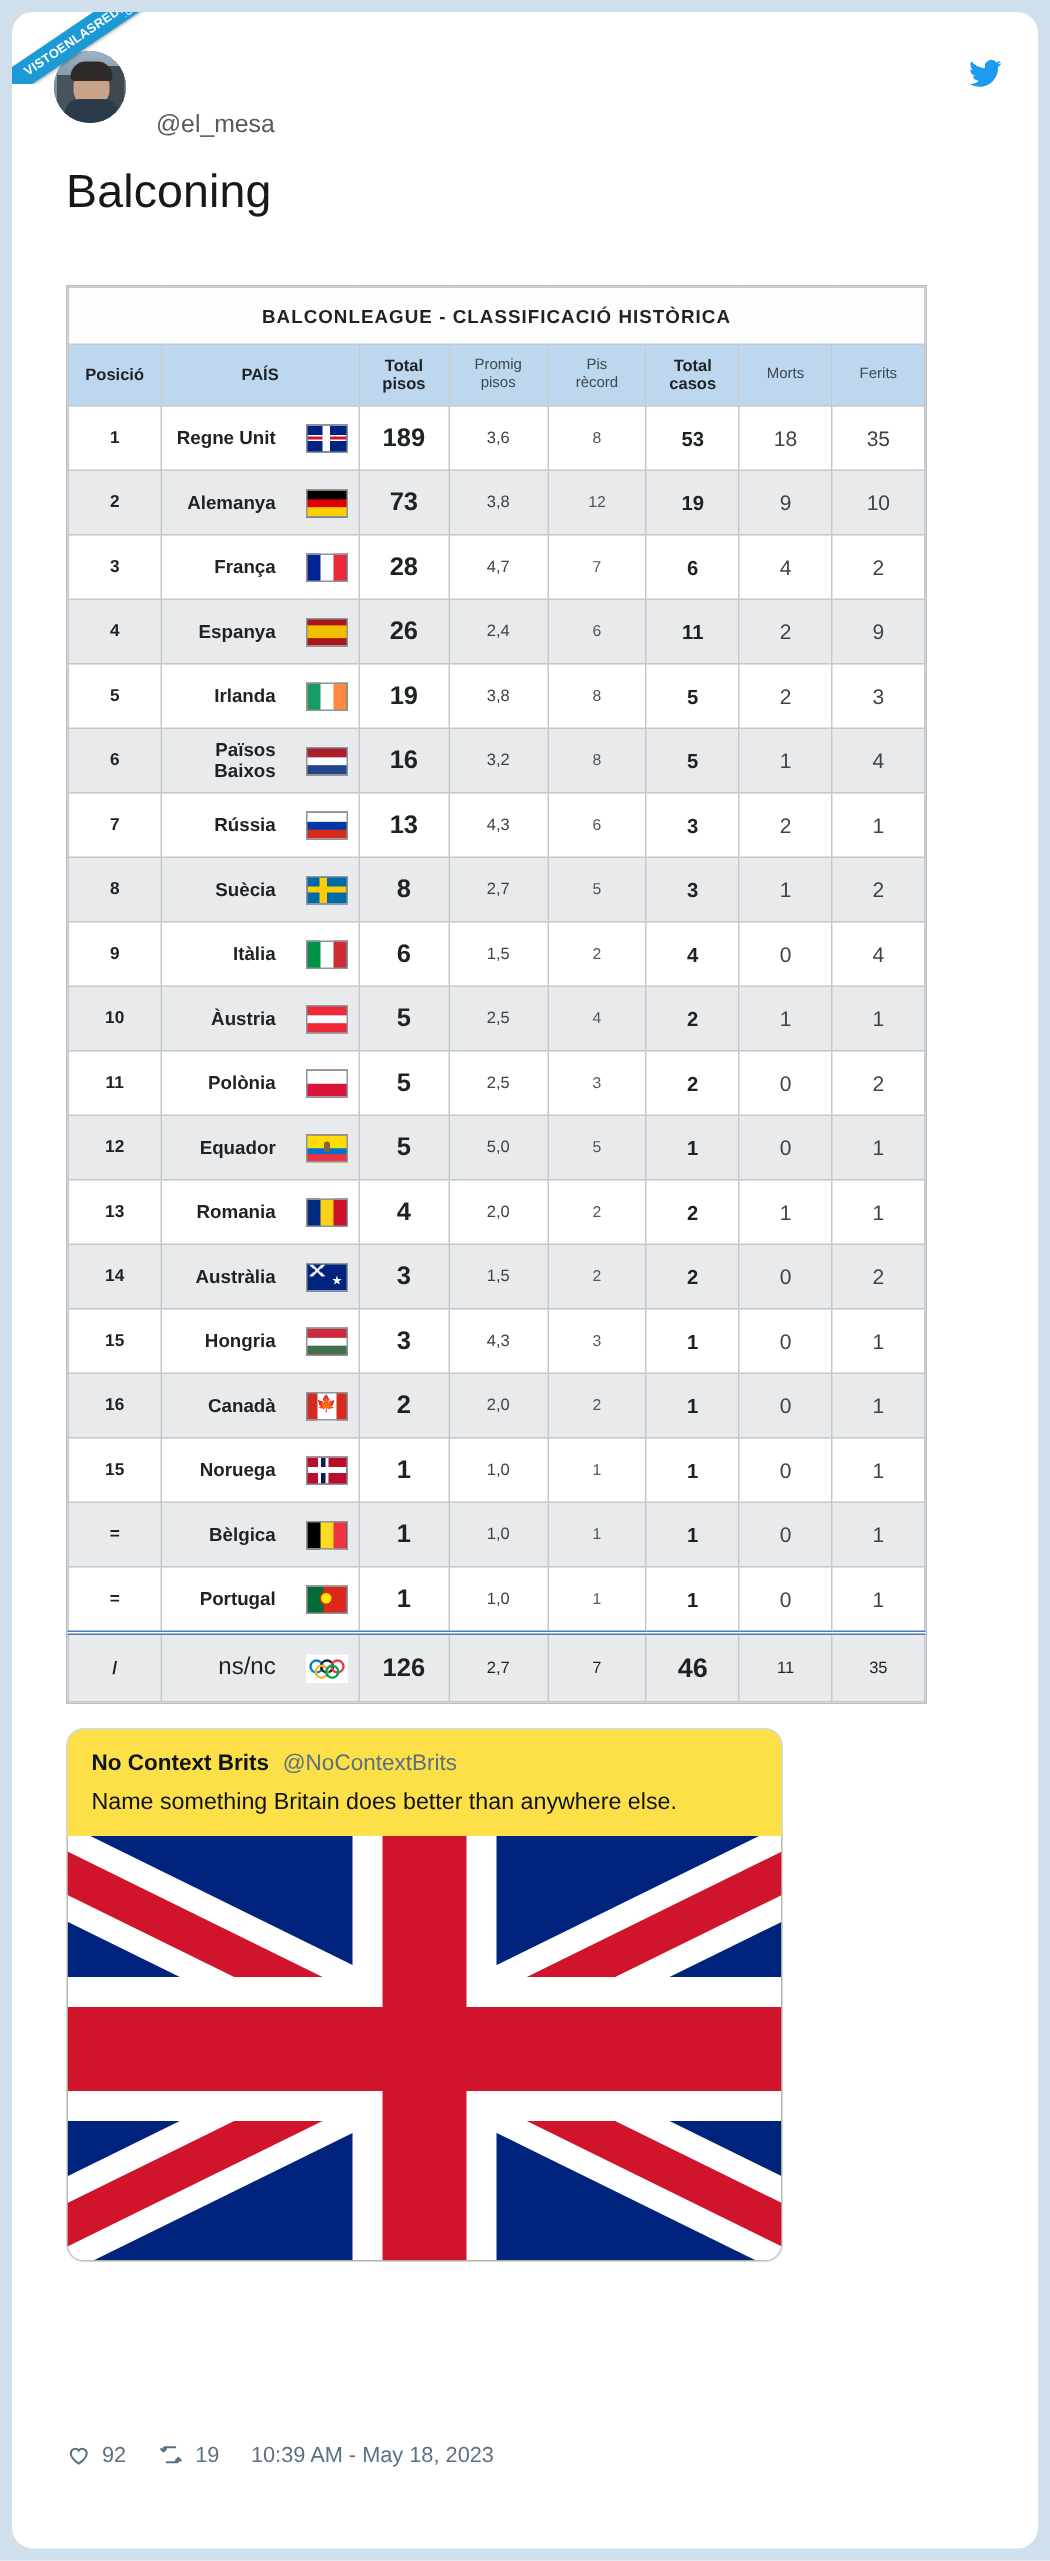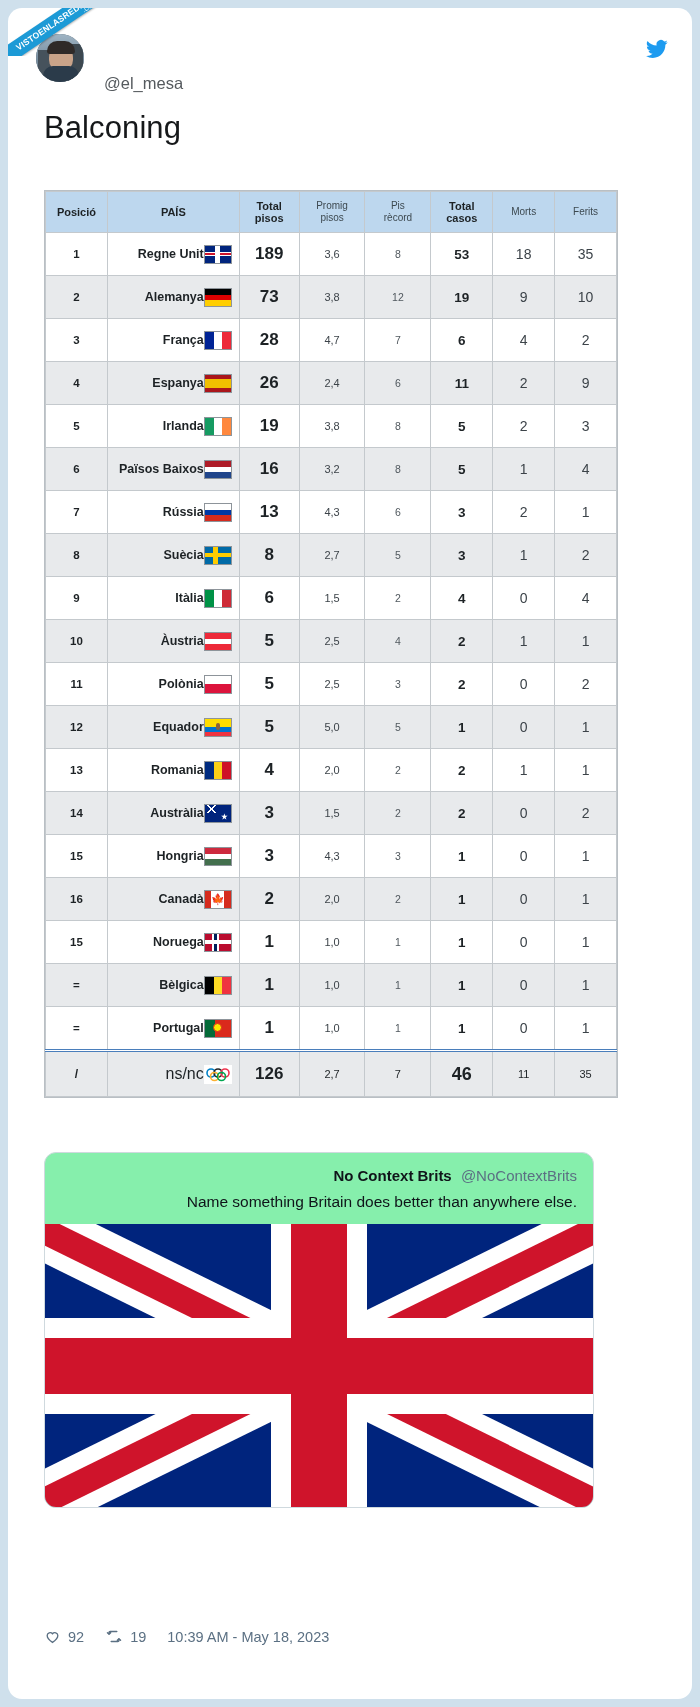--- a/index.html
+++ b/index.html
@@ -176,21 +176,21 @@
   .col-tp { width: 60px; }
   .col-pp { width: 66px; }
   .col-pr { width: 66px; }
   .col-tc { width: 62px; }
   .col-m  { width: 62px; }
   .col-f  { width: 62px; }
   tr.r td { height: 40px; }
   tr.r.alt td { background: #e8eaec; }
   tr.r td.pos { font-size: 11.5px; font-weight: bold; }
   tr.r td.pais { font-size: 12.5px; font-weight: bold; text-align: left; padding-left: 0; }
-  .pais-inner { display: flex; align-items: center; justify-content: flex-end; gap: 0; padding-right: 6px; }
+  .pais-inner { display: flex; align-items: center; justify-content: flex-end; gap: 20px; padding-right: 6px; }
   .pais-inner .nm { flex: 1; text-align: right; }
   tr.r td.tp { font-size: 17px; font-weight: bold; }
   tr.r td.pp { font-size: 11px; color: #3c4349; margin-top: 40px; }
   tr.r td.pr { font-size: 10.5px; color: #50585e; }
   tr.r td.tc { font-size: 13.5px; font-weight: bold; }
   tr.r td.m, tr.r td.f { font-size: 14px; color: #3c4349; }
   tr.total td { height: 42px; background: #e8eaec; border-top: 3px double #4a7ebb; }
   tr.total td.pos { font-size: 12px; font-weight: bold; }
   tr.total td.tp { font-size: 17px; font-weight: bold; }
   tr.total td.tc { font-size: 18px; font-weight: bold; }
@@ -244,27 +244,26 @@
   .f-oly {
     background: #fff;
     display: inline-flex; align-items: center; justify-content: center;
     border: none;
   }
   
   .quote {
     position: absolute;
     left: 36px;
     top: 1144px;
-    width: 550px;
+    width: 478px;
     border: 1px solid #cfd9de;
     border-radius: 12px;
     box-sizing: border-box;
     overflow: hidden;
-    background: #86efac;
-    text-align: right;
+    background: #fde047;
   }
   .quote-head {
     padding: 14px 16px 0 16px;
     font-size: 15px;
   }
   .qh-name { font-weight: bold; color: #0f1419; }
   .qh-handle { color: #5b7083; font-weight: normal; margin-left: 5px; }
   .quote-text {
     padding: 8px 16px 12px 16px;
     font-size: 15.5px;
@@ -347,20 +346,23 @@
           <col class="col-pos">
             <col class="col-pais">
             <col class="col-tp">
             <col class="col-pp">
           <col class="col-pr">
             <col class="col-tc">
             <col class="col-m">
             <col class="col-f">
         </colgroup>
         <tbody>
+          <tr class="bl-title">
+            <td colspan="8">BALCONLEAGUE - CLASSIFICACIÓ HISTÒRICA</td>
+          </tr>
           <tr class="bl-head">
             <th><span>Posició</span></th>
             <th><span>PAÍS</span></th>
             <th><span>Total</span><br><span>pisos</span></th>
             <th class="small"><span>Promig</span><br><span>pisos</span></th>
             <th class="small"><span>Pis</span><br><span>rècord</span></th>
             <th><span>Total</span><br><span>casos</span></th>
             <th class="small"><span>Morts</span></th>
             <th class="small"><span>Ferits</span></th>
           </tr>

